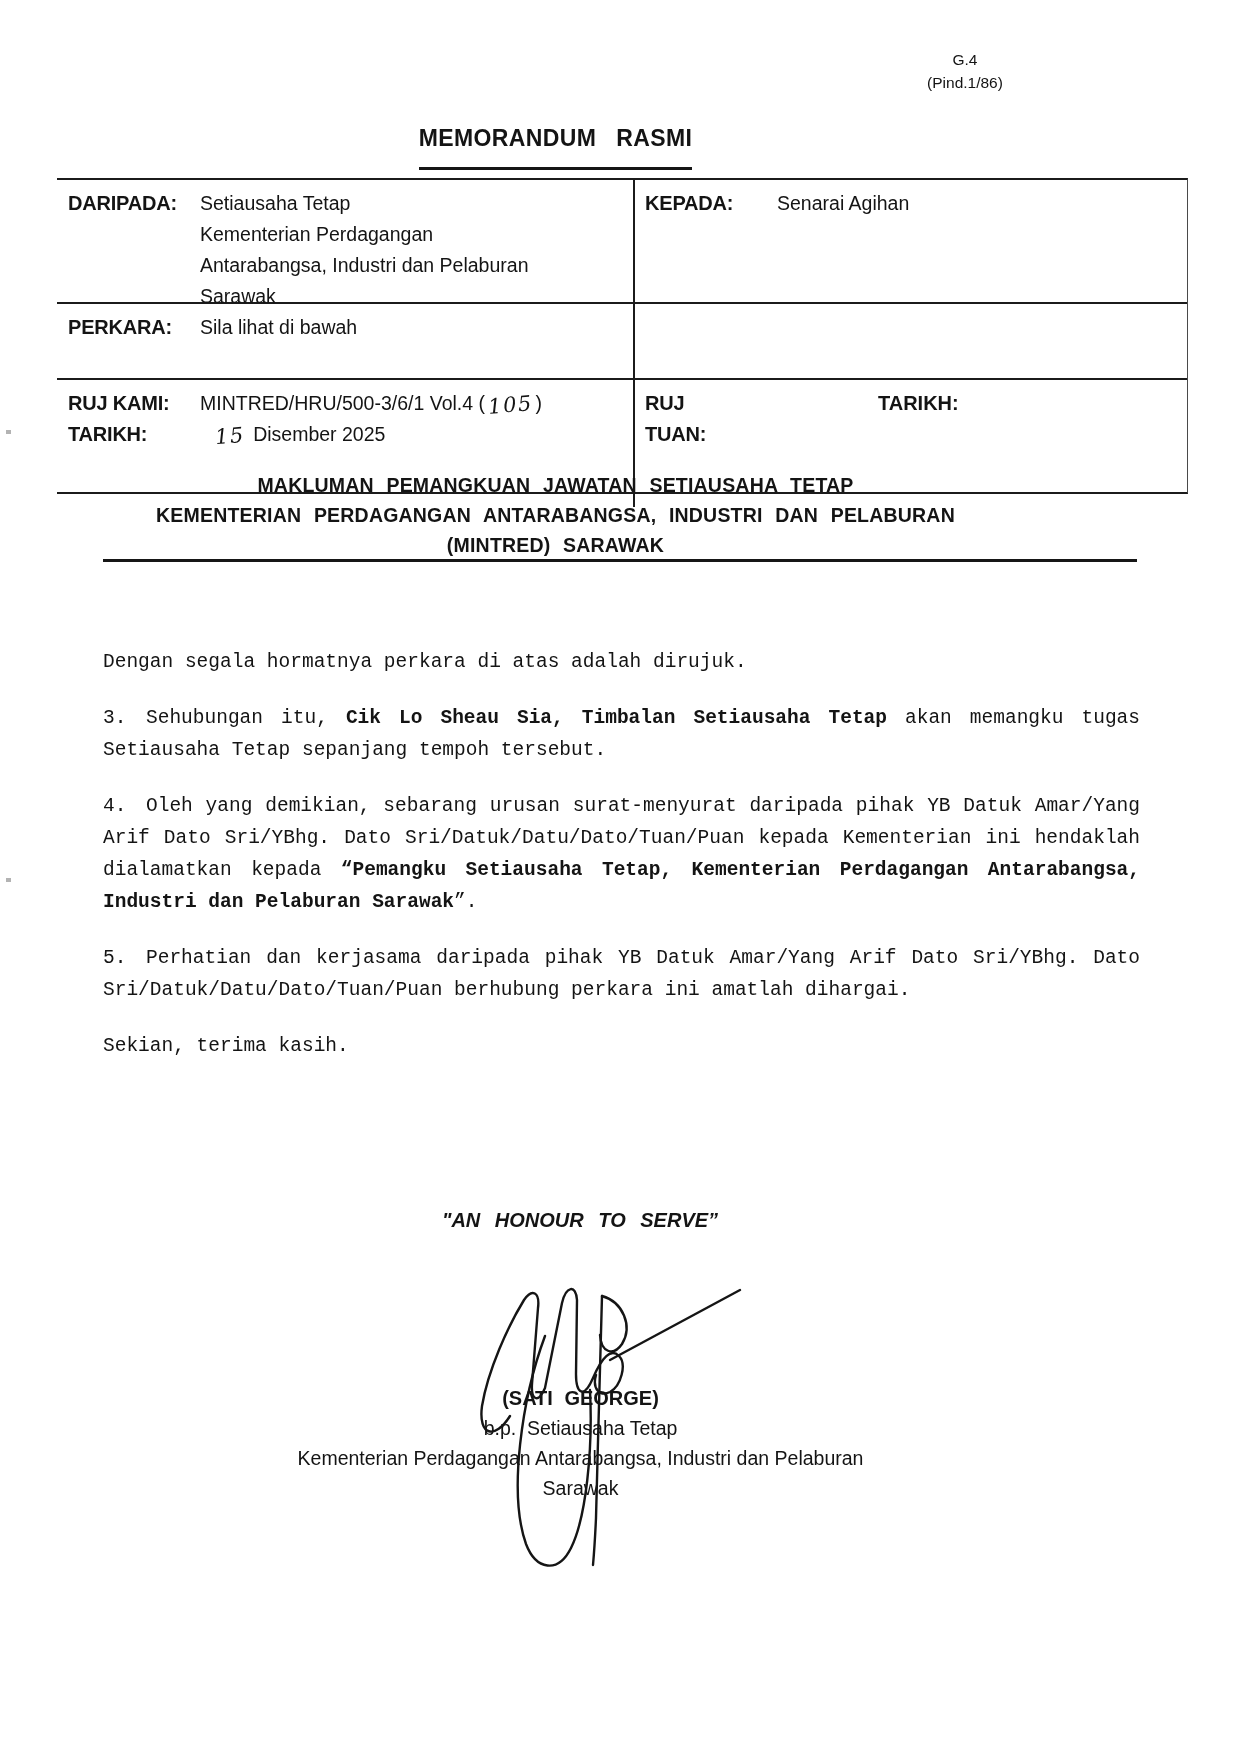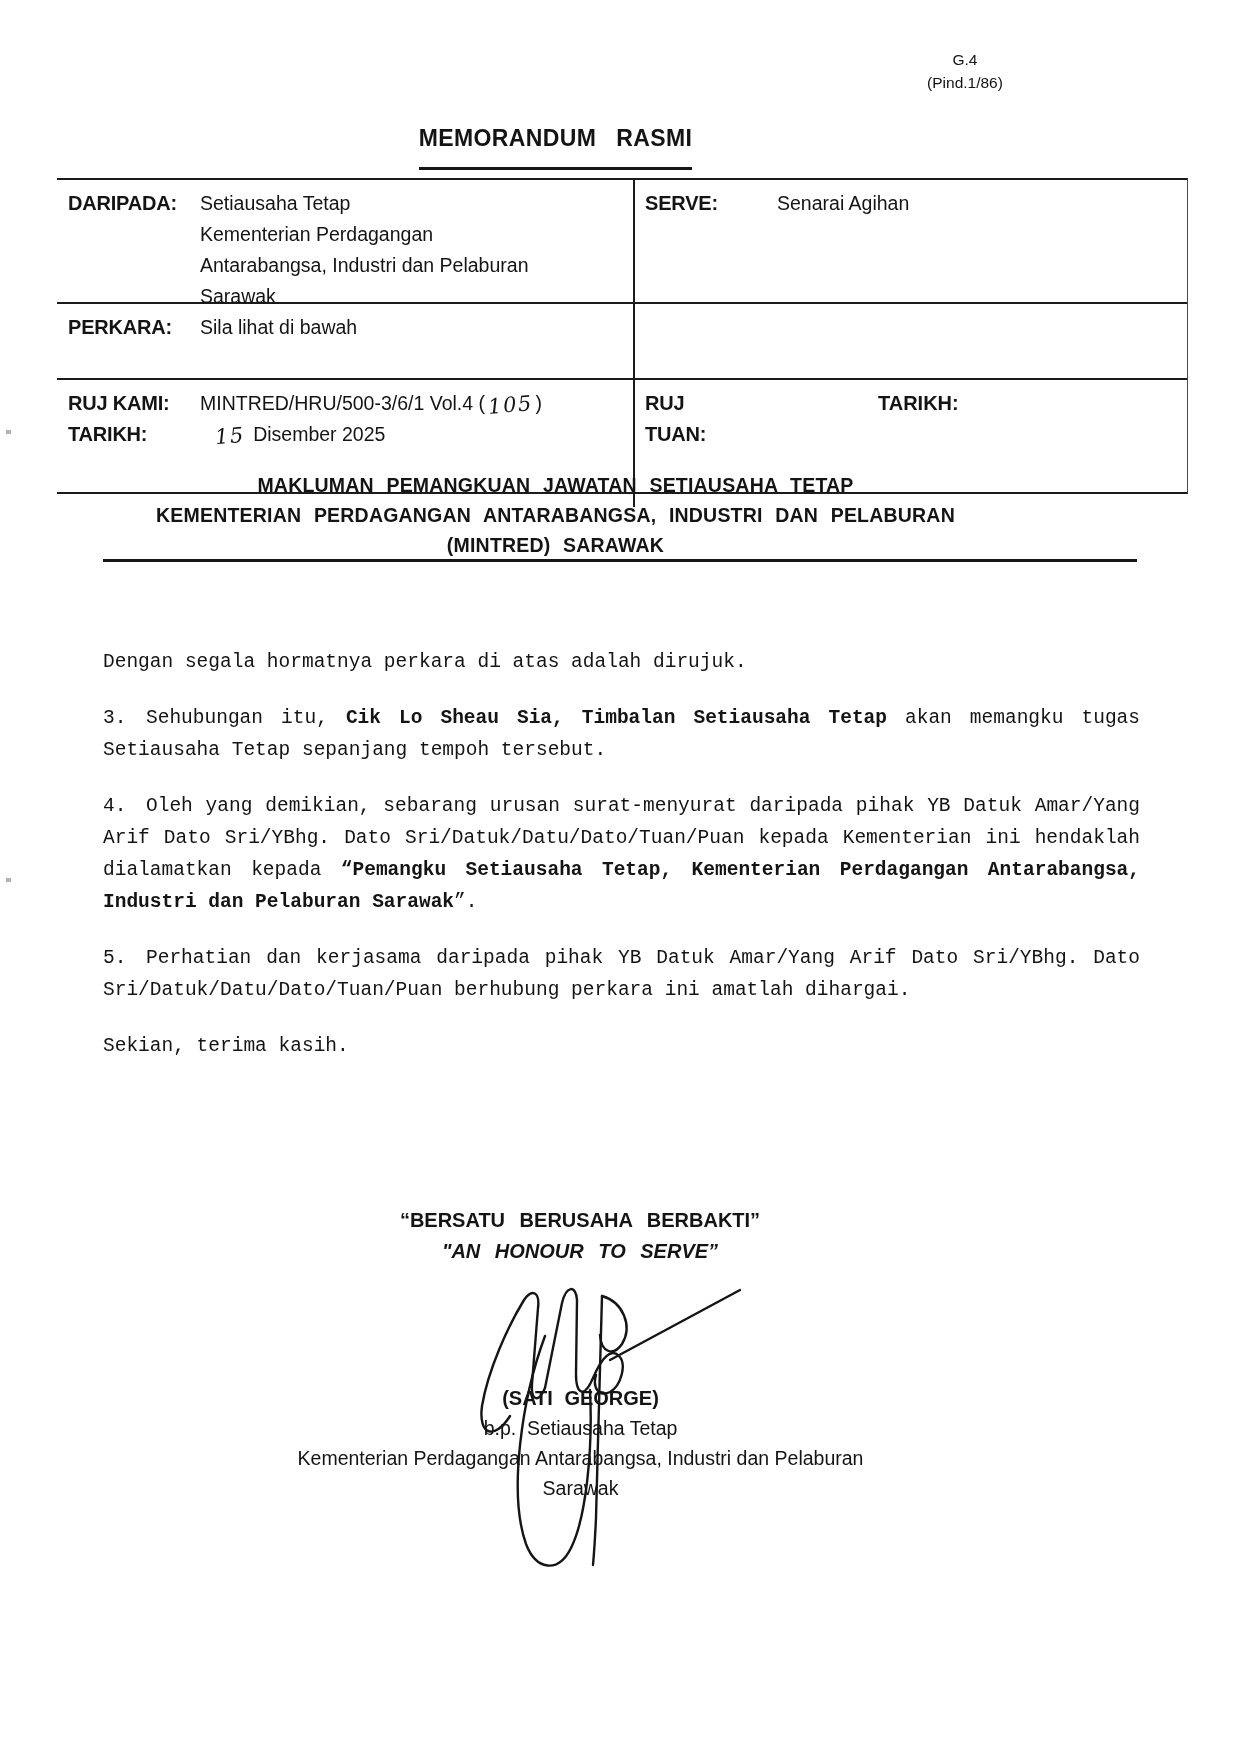--- a/index.html
+++ b/index.html
@@ -96,21 +96,21 @@
     <div class="half-left">
       <div class="lbl">DARIPADA:</div>
       <div class="val">
         <div>Setiausaha Tetap</div>
         <div>Kementerian Perdagangan</div>
         <div>Antarabangsa, Industri dan Pelaburan</div>
         <div>Sarawak</div>
       </div>
     </div>
     <div class="half-right">
-      <div class="lbl">SERVE:</div>
+      <div class="lbl">KEPADA:</div>
       <div class="val">Senarai Agihan</div>
     </div>
   </div>
 
   <div class="hdr-row r2">
     <div class="half-left">
       <div class="lbl">PERKARA:</div>
       <div class="val">Sila lihat di bawah</div>
     </div>
   </div>
@@ -150,21 +150,20 @@
   <p><span class="pnum">3.</span><span>Sehubungan itu, </span><span class="b">Cik Lo Sheau Sia, Timbalan Setiausaha Tetap</span><span> akan memangku tugas Setiausaha Tetap sepanjang tempoh tersebut.</span></p>
 
   <p><span class="pnum">4.</span><span>Oleh yang demikian, sebarang urusan surat-menyurat daripada pihak YB Datuk Amar/Yang Arif Dato Sri/YBhg. Dato Sri/Datuk/Datu/Dato/Tuan/Puan kepada Kementerian ini hendaklah dialamatkan kepada </span><span class="b">“Pemangku Setiausaha Tetap, Kementerian Perdagangan Antarabangsa, Industri dan Pelaburan Sarawak</span><span>”.</span></p>
 
   <p><span class="pnum">5.</span><span>Perhatian dan kerjasama daripada pihak YB Datuk Amar/Yang Arif Dato Sri/YBhg. Dato Sri/Datuk/Datu/Dato/Tuan/Puan berhubung perkara ini amatlah dihargai.</span></p>
 
   <p>Sekian, terima kasih.</p>
 </div>
 
 <div class="motto">
-  <div>“BERSATU BERUSAHA BERBAKTI”</div>
   <div class="it">"AN HONOUR TO SERVE”</div>
 </div>
 
 <svg class="sig-svg" width="400" height="300" viewBox="0 0 400 300">
   <g fill="none" stroke="#151515" stroke-width="2.4" stroke-linecap="round">
 
     <path d="M95,58 C72,120 58,215 76,266 C86,292 108,296 121,270 C136,240 143,172 140,112"></path>
 
     <path d="M60,138 C45,162 28,158 32,128 C38,92 58,48 74,22 C82,10 90,14 88,30 L82,106 C81,122 88,126 95,110 L112,25 C116,8 126,6 127,22 L126,96 C126,116 134,121 143,100 C152,79 161,70 169,78 C177,86 171,108 160,114 C150,119 142,111 146,97"></path>
 

